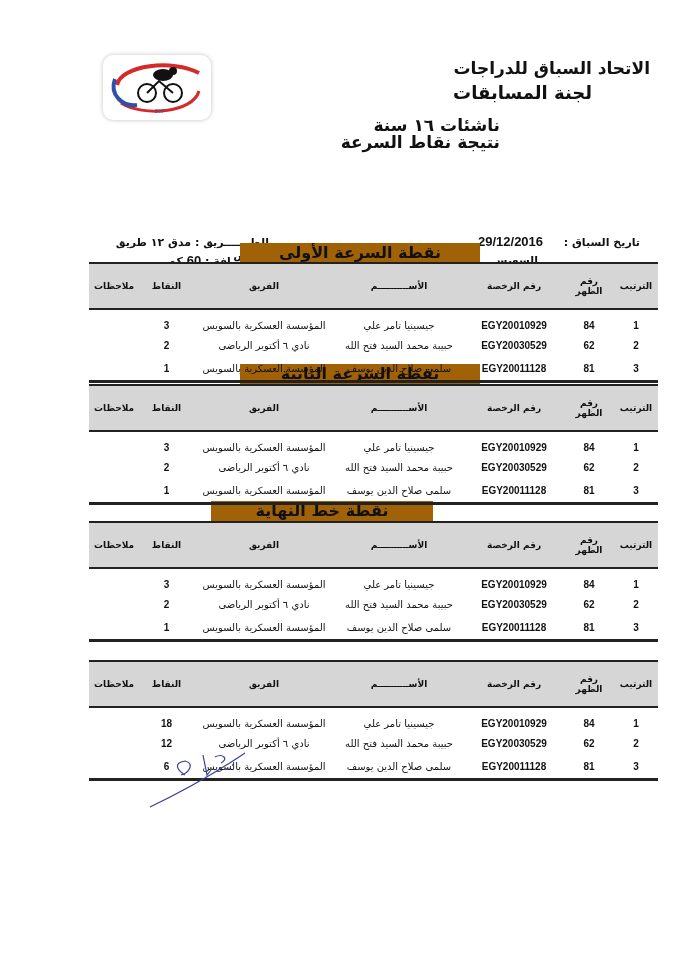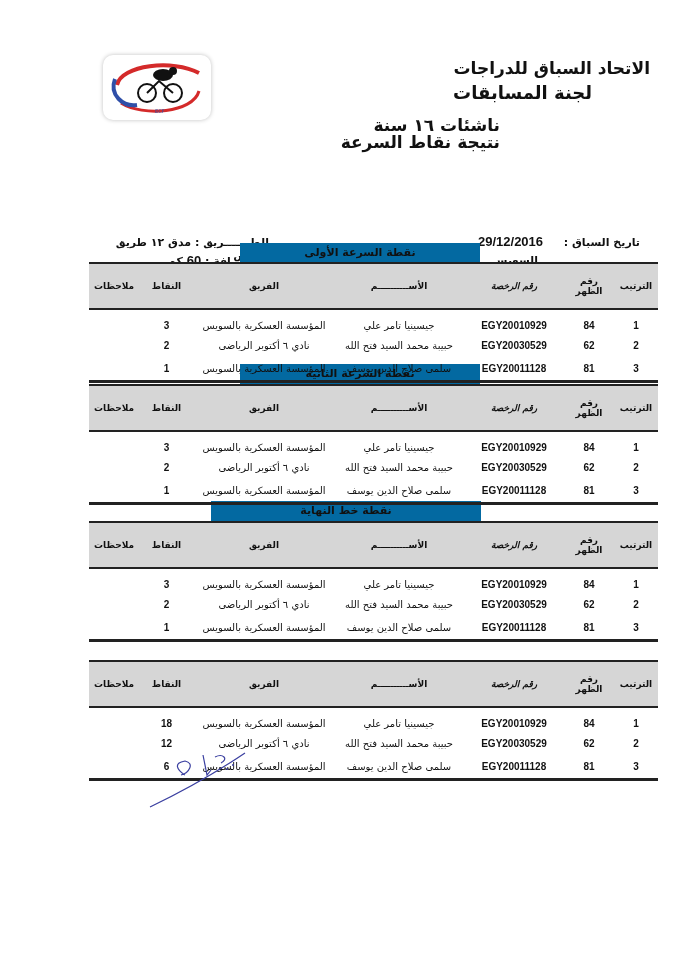--- a/index.html
+++ b/index.html
@@ -12,37 +12,37 @@
   .org-sub { right: 86px; top: 82px; font-size: 18px; font-weight: bold; direction: rtl; }
   .logo { left: 103px; top: 55px; width: 108px; height: 65px; border-radius: 10px;
     background: #fff; box-shadow: 0 0 4px rgba(0,0,0,0.25); }
   .title-block { left: 200px; top: 117px; width: 300px; text-align: center; direction: rtl; }
   .title-block div { font-weight: bold; line-height: 17px; }
   .t1 { font-size: 16px; }
   .t2, .t3 { font-size: 17px; text-align: right; }
   .meta { direction: rtl; font-size: 11px; font-weight: bold; margin-top: 42px; }
   .section-title {
     position: absolute; left: 240px; width: 240px; height: 20px;
-    background: #0369a1; text-align: center; font-size: 11px; font-weight: bold;
+    background: #a16207; text-align: center; font-size: 16px; font-weight: bold;
     line-height: 20px; direction: rtl;
   }
-  .sec4 .section-title, .sec3 .section-title { left: 211px; width: 270px; }
+  .sec4 .section-title, .sec3 .section-title { left: 211px; width: 222px; }
   table.results {
     position: absolute; left: 89px; width: 569px; border-collapse: collapse;
     direction: rtl; font-size: 10px;
   }
   table.results thead tr { background: #d6d6d6; border-top: 2px solid #222; border-bottom: 2px solid #222; }
   table.results th { height: 20px; font-size: 9px; font-weight: bold; padding: 12px 4px; }
   table.results tbody tr { height: 24px; }
   table.results tbody tr:first-child td { padding-top: 8px; }
   table.results tbody tr:last-child { border-bottom: 3px solid #222; }
   table.results td { text-align: center; font-size: 10px; }
   td.num { font-family: "Liberation Sans", sans-serif; font-weight: bold; font-size: 12px; }
   td.lic { font-family: "Liberation Sans", sans-serif; font-weight: bold; font-size: 12px; }
-  .c-rank { width: 44px; margin-left: 28px; } .c-bib { width: 50px; margin-top: 11px; } .c-lic { width: 100px; font-style: italic; }
+  .c-rank { width: 44px; margin-left: 28px; } .c-bib { width: 50px; margin-top: 11px; } .c-lic { width: 100px; }
   .c-name { width: 130px; } .c-team { width: 140px; } .c-pts { width: 55px; } .c-notes { width: 50px; }
 </style>
 </head>
 <body>
 
 <div class="abs org-name">الاتحاد السباق للدراجات</div>
 <div class="abs org-sub">لجنة المسابقات</div>
 
 <div class="abs logo">
   <svg width="108" height="65" viewBox="0 0 108 65">

